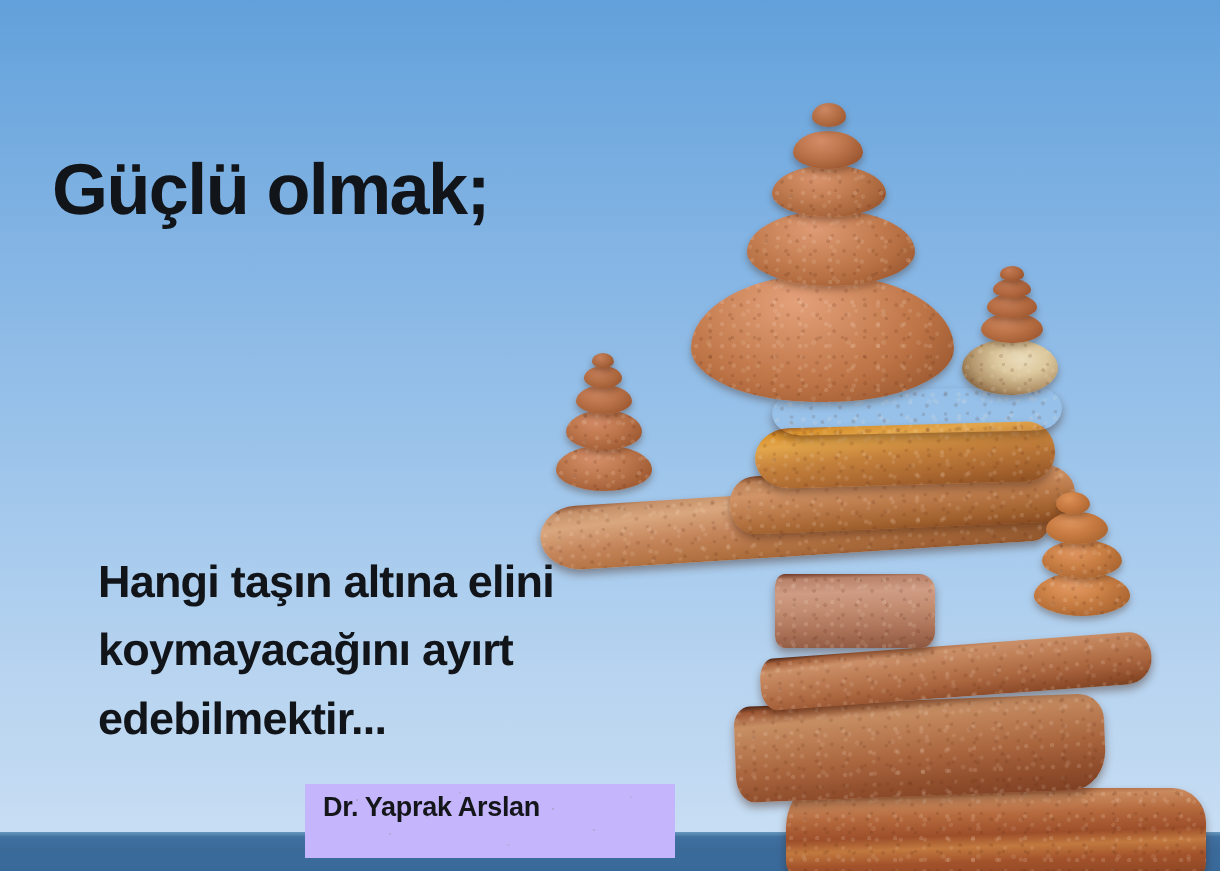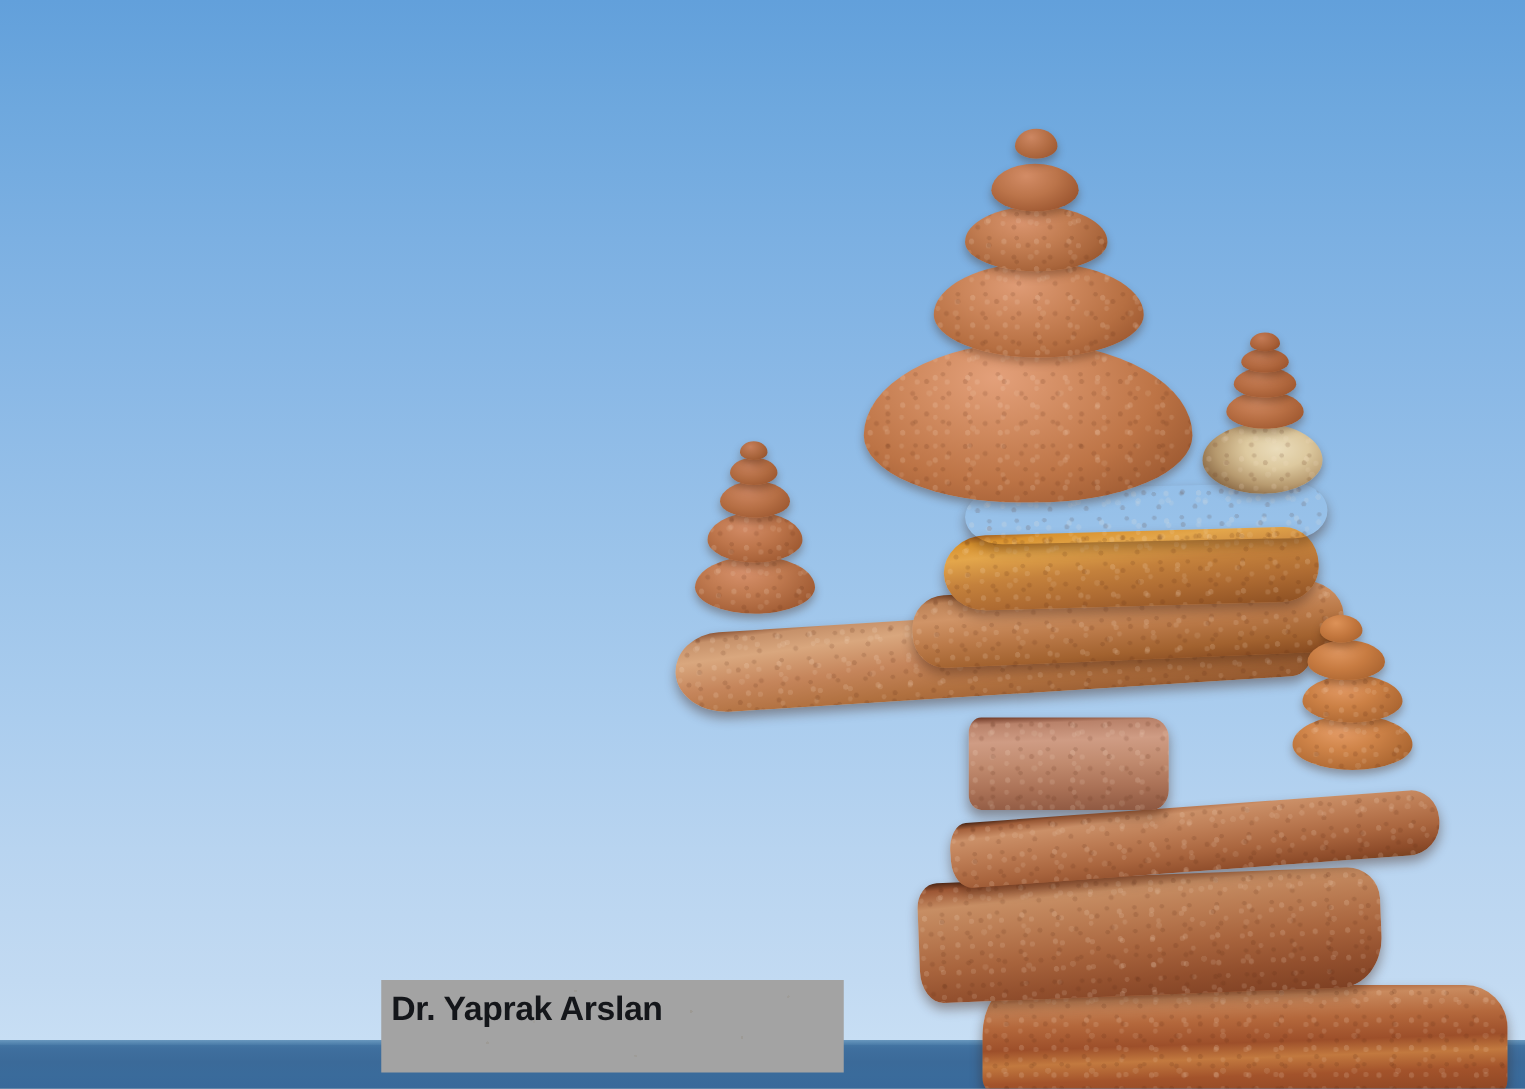--- a/index.html
+++ b/index.html
@@ -66,22 +66,22 @@
   #para2{
     left:98px;top:548px;
     font-size:45px;line-height:1.52;
     letter-spacing:-0.8px;
   }
 
   
   .credit{
     position:absolute;
     left:305px;top:784px;width:370px;height:74px;
-    background:#a3a3a3;
-    padding:6px 0 0 8px;
+    background:#c4b5fd;
+    padding:6px 0 0 18px;
     overflow:hidden;
   }
   .credit::after{ 
     content:"";position:absolute;inset:0;pointer-events:none;
     background-image:
       radial-gradient(circle at 14% 22%, rgba(140,130,110,.30) 0 1.1px, transparent 1.2px),
       radial-gradient(circle at 42% 12%, rgba(140,130,110,.22) 0 1px, transparent 1.1px),
       radial-gradient(circle at 67% 34%, rgba(140,130,110,.28) 0 1.2px, transparent 1.3px),
       radial-gradient(circle at 88% 18%, rgba(140,130,110,.20) 0 1px, transparent 1.1px),
       radial-gradient(circle at 23% 68%, rgba(140,130,110,.24) 0 1.1px, transparent 1.2px),
@@ -266,20 +266,24 @@
                 border-radius:50%/55% 55% 45% 45%;
                 background:radial-gradient(ellipse at 40% 28%, #e09760 0%, #c77b41 44%, #a6612e 88%);">
     </div>
     <div class="s" style="left:1056px;top:492px;width:34px;height:22px;
                 border-radius:50%/57% 57% 43% 43%;
                 background:radial-gradient(ellipse at 38% 30%, #dd9258 0%, #c2763d 50%, #a05c2a 100%);">
     </div>
 
   </div>
 
-
-
+  <div class="txt" id="title">Güçlü olmak;</div>
+
+
+  <div class="txt" id="para2">Hangi taşın altına elini
+koymayacağını ayırt
+edebilmektir...</div>
 
   <div class="credit">
     <div class="credit-line">Dr. Yaprak Arslan</div>
   </div>
 
 </div>
 
 </body></html>

